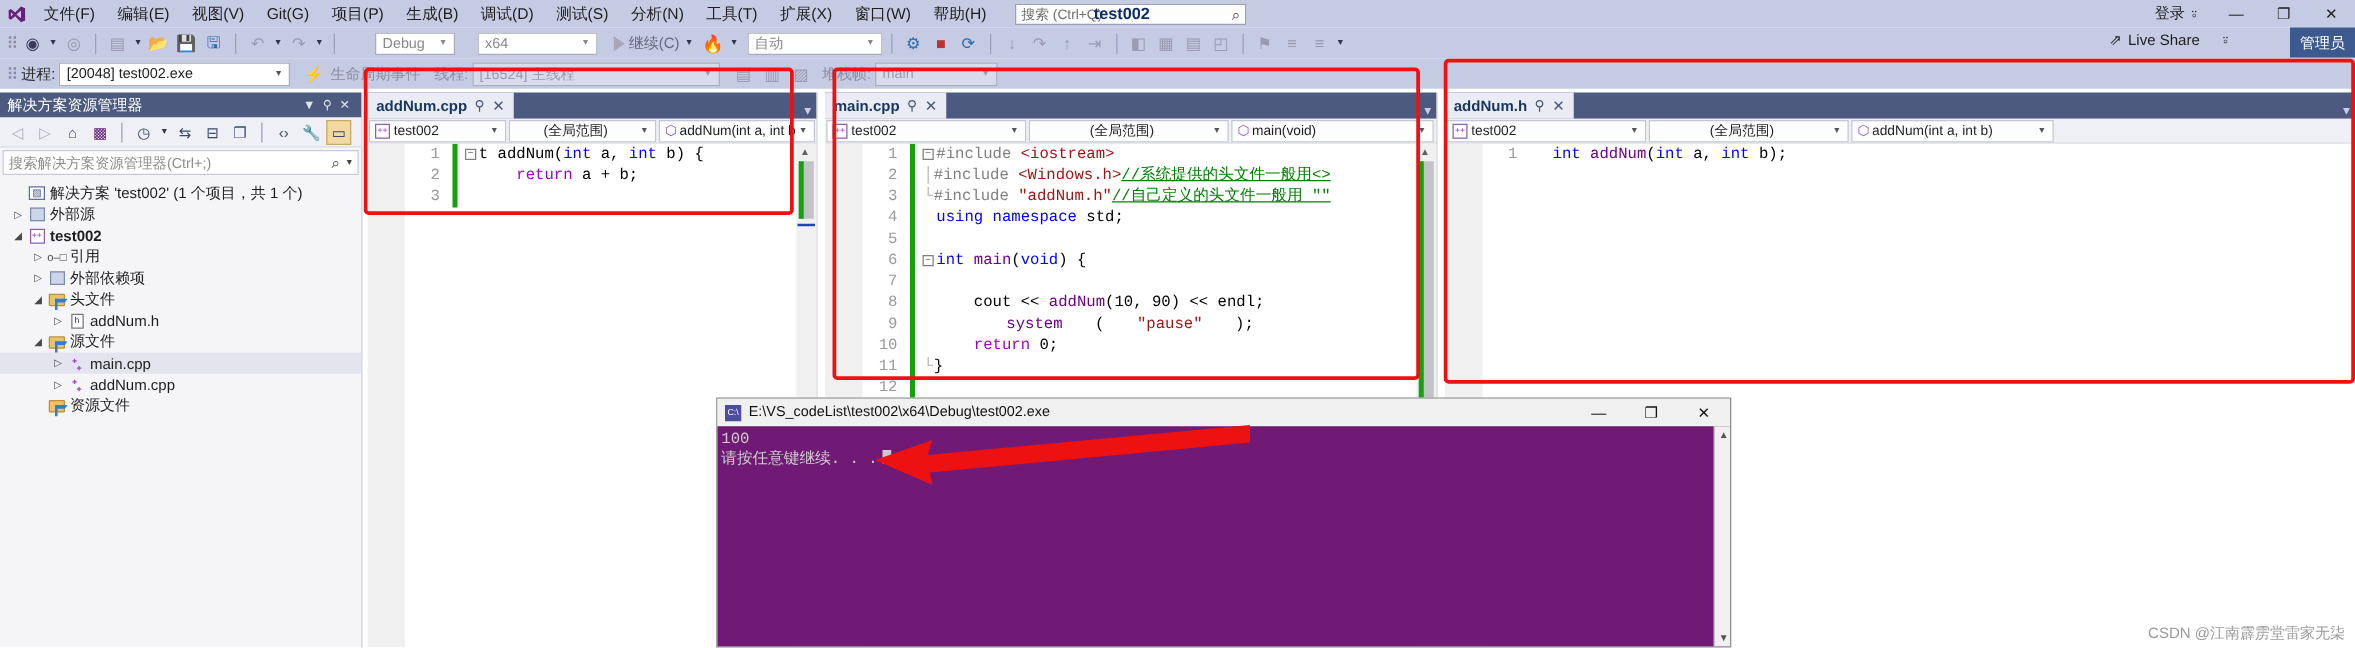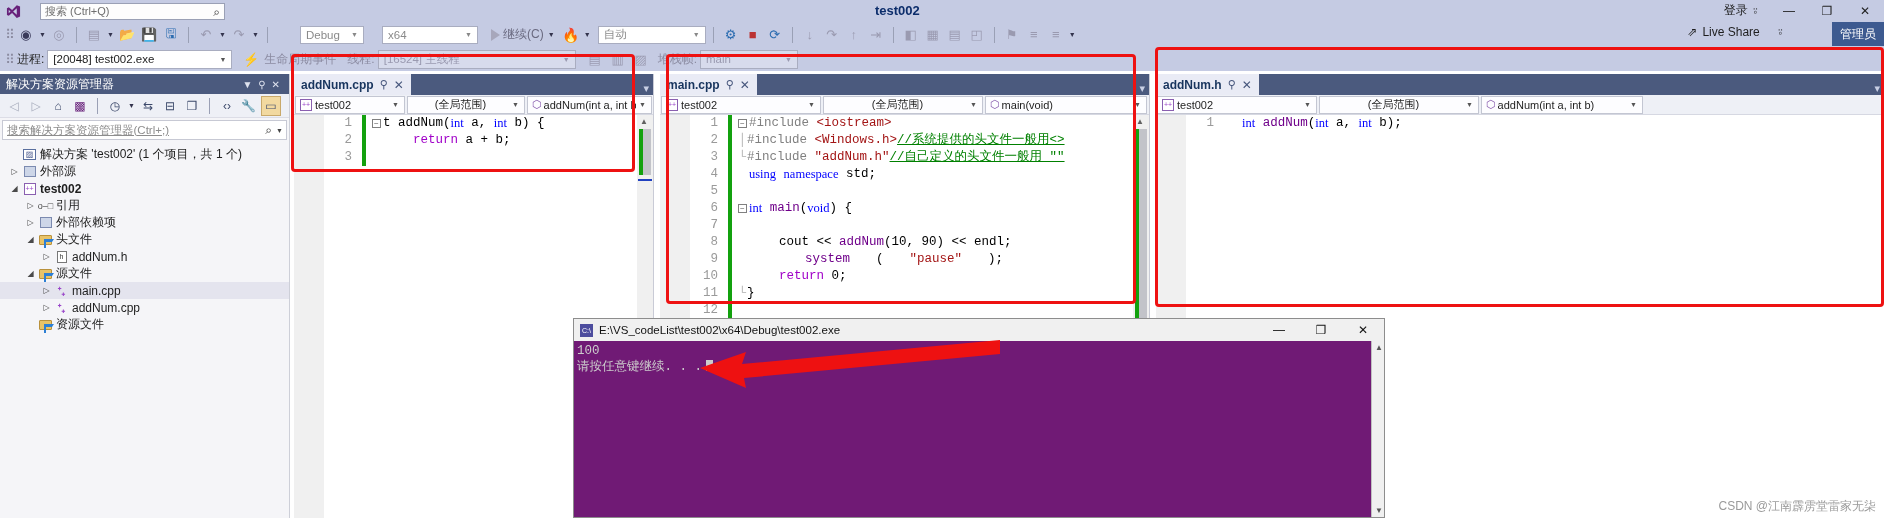--- a/index.html
+++ b/index.html
@@ -77,21 +77,21 @@
   
   .solexp { position:absolute; left:0; top:74px; width:290px; height:444px; background:#f5f5f8; border-right:1px solid #cdcfd8; }
   .se-title { height:20px; background:#4b5a7e; color:#fff; font-size:12px; display:flex; align-items:center; padding:0 6px; }
   .se-title .t { flex:1; }
   .se-title .ic { padding:0 3px; font-size:10px; color:#dfe3ef; }
   .se-toolbar { height:24px; background:#eef0f6; border-bottom:1px solid #dcdde6; display:flex; align-items:center; padding:0 4px; gap:2px; }
   .se-tb { width:20px; height:20px; display:flex; align-items:center; justify-content:center; font-size:12px; color:#3d4a6b; }
   .se-tb.dim { color:#a8adbd; }
   .se-tb.active { background:#f2d9a0; border:1px solid #c9a96a; }
   .se-search { height:20px; margin:2px 2px; background:#fff; border:1px solid #c7c9d4; display:flex; align-items:center; padding:0 4px; position:relative; }
-  .se-search .ph { color:#8d8d8d; font-size:11.5px;text-decoration:underline; }
+  .se-search .ph { color:#8d8d8d; font-size:11.5px; }
   .se-search .mg { position:absolute; right:14px; color:#444; }
   .se-search .cv { position:absolute; right:3px; font-size:7px; color:#444; }
   .tree { padding-top:4px; font-size:12px; color:#1e1e1e; }
   .trow { height:17px; display:flex; align-items:center; white-space:nowrap; }
   .trow.sel { background:#e4e4ee; }
   .tw { width:13px; text-align:center; font-size:8px; color:#4a4a4a; flex:0 0 13px; }
   .ticon { width:17px; display:flex; align-items:center; justify-content:center; flex:0 0 17px; }
   .tlabel { padding-left:2px; }
   .tlabel.b { font-weight:bold; }
 
@@ -120,21 +120,21 @@
   .nav-combo .cv { flex:1; white-space:nowrap; overflow:hidden; text-overflow:clip; }
   .nav-combo .ar { font-size:7px; color:#555; padding:0 3px; }
 
   .code-area { position:absolute; left:0; right:0; top:41px; bottom:0; display:flex; background:#fff; overflow:hidden; }
   .gutter-margin { width:30px; background:#f0f0f0; flex:0 0 30px; }
   .linenums { width:34px; flex:0 0 34px; text-align:right; padding-right:6px; color:#2b91af; font-family:"Liberation Mono", monospace; font-size:12.5px; color:#9a9a9a; }
   .codecol { flex:1; position:relative; }
   .codeline { height:17px; line-height:17px; font-family:"Liberation Mono", monospace; font-size:12.5px; white-space:pre; display:flex; align-items:center; }
   .ln { height:17px; line-height:17px; font-family:"Liberation Mono", monospace; font-size:12.5px; }
   .changebar { position:absolute; top:0; bottom:0; width:4px; background:#13a10e; }
-  .kw { color:#0000ff;font-family:Liberation Serif, serif; }
+  .kw { color:#0000ff; }
   .kw2 { color:#a000c8; }
   .str { color:#a31515; }
   .cmt { color:#008000;text-decoration:underline; }
   .pp { color:#808080; }
   .fn { color:#6f008a; }
   .pl { color:#000000; }
   .foldbox { display:inline-block; width:9px;height:9px;border:1px solid #808080;color:#606060;
     font-size:8px;line-height:7px;text-align:center;margin-right:2px;vertical-align:middle;background:#fff; }
   .guideline { display:inline-block; width:9px; text-align:center; color:#b0b0b0; }
 
@@ -169,20 +169,35 @@
 </head>
 <body>
 
 <div class="vs-root">
 
   <div class="titlebar">
     <div class="vs-logo">
       <svg width="15" height="15" viewBox="0 0 16 16">
           <path d="M11.5 1.2 15 2.7v10.6l-3.5 1.5-5-5.1-3.6 2.8L1 11.6V4.4l1.9-.9 3.6 2.8zM11.5 4.6 7.6 8l3.9 3.4zM2.9 6.2v3.6L4.8 8z" fill="#68217a"></path>
         </svg>
+    </div>
+    <div class="menu">
+      <div class="menu-item">文件(F)</div>
+      <div class="menu-item">编辑(E)</div>
+      <div class="menu-item">视图(V)</div>
+      <div class="menu-item">Git(G)</div>
+      <div class="menu-item">项目(P)</div>
+      <div class="menu-item">生成(B)</div>
+      <div class="menu-item">调试(D)</div>
+      <div class="menu-item">测试(S)</div>
+      <div class="menu-item">分析(N)</div>
+      <div class="menu-item">工具(T)</div>
+      <div class="menu-item">扩展(X)</div>
+      <div class="menu-item">窗口(W)</div>
+      <div class="menu-item">帮助(H)</div>
     </div>
     <div class="searchbox">
       <span class="ph">搜索 (Ctrl+Q)</span>
       <span class="mag">⌕</span>
     </div>
     <div class="proj-title">test002</div>
     <div class="signin">
       <span>登录</span>
       <span>⍤</span>
     </div>

